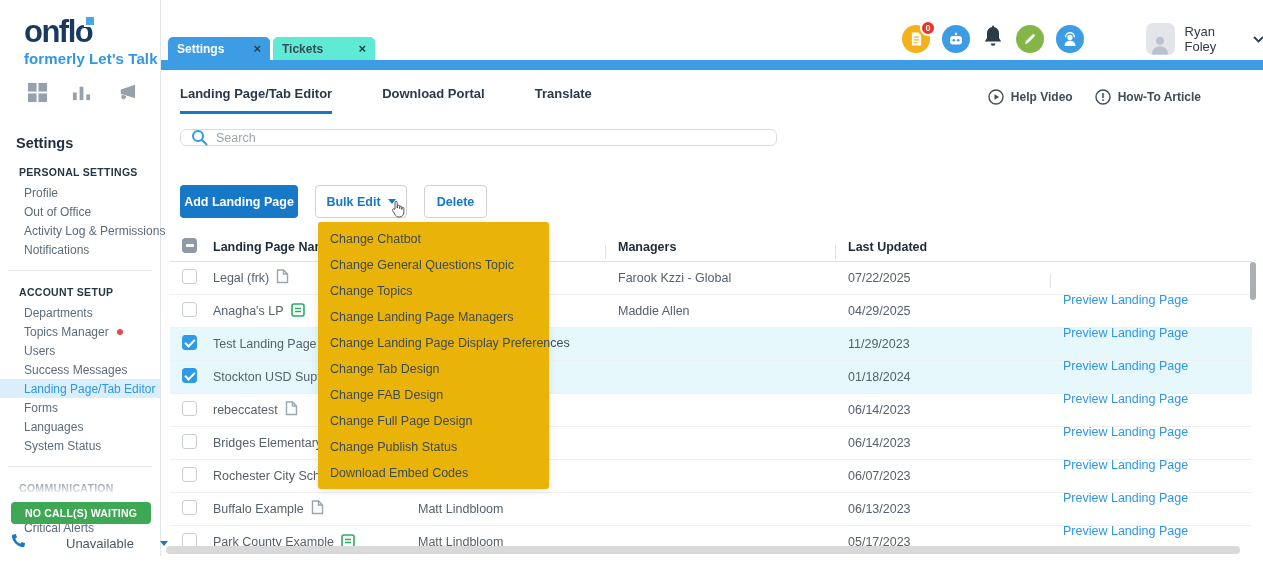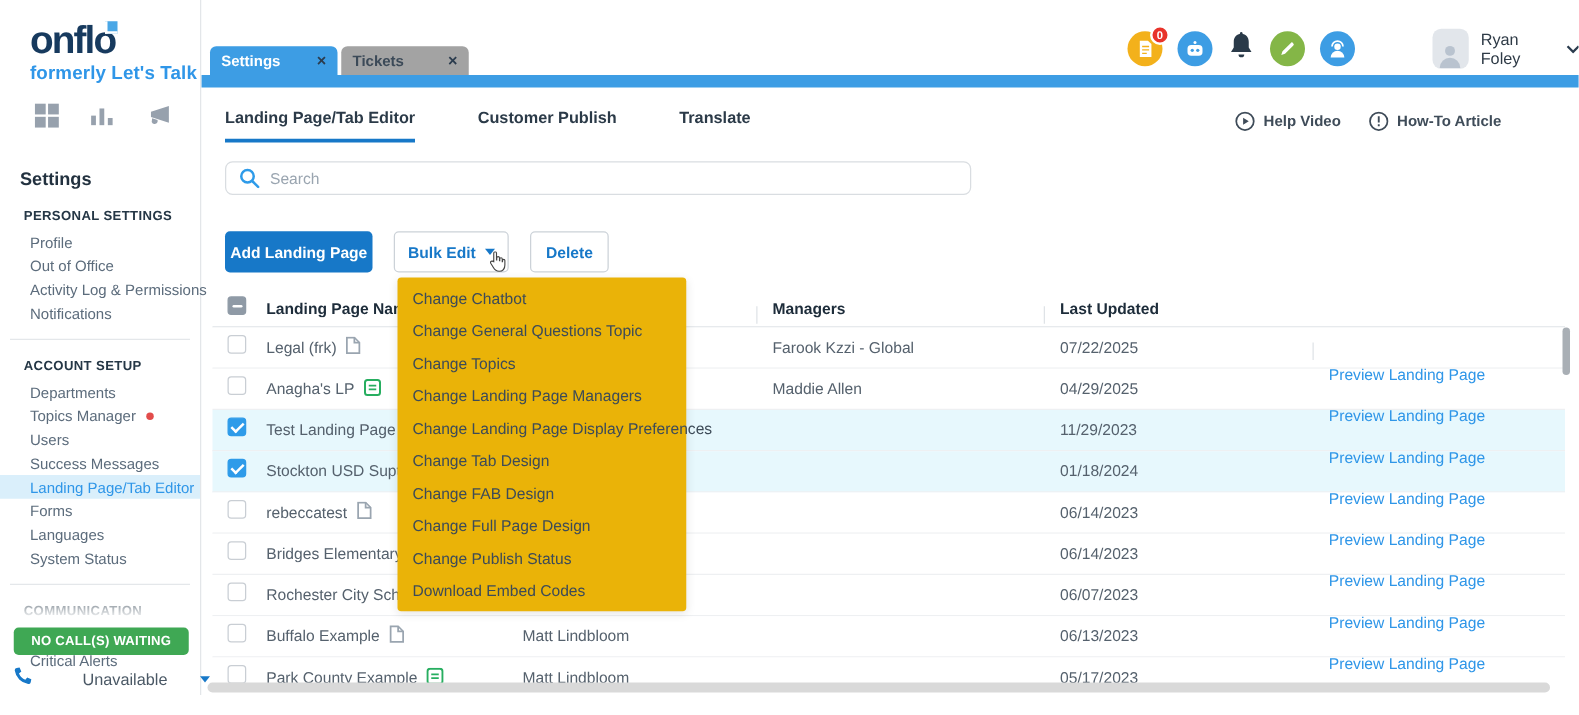--- a/index.html
+++ b/index.html
@@ -26,40 +26,40 @@
   .call-btn{position:absolute;left:11px;top:502px;width:140px;height:22px;background:var(--green);color:#fff;font-size:10.5px;font-weight:bold;border-radius:4px;display:flex;align-items:center;justify-content:center;letter-spacing:.2px;}
   .avail{position:absolute;left:10px;top:533px;width:145px;display:flex;align-items:center;gap:20px;}
   .status-dot{width:12px;height:12px;border-radius:50%;background:#e02b2b;}
   .avail-label{font-size:13px;color:#4a5865;}
   .caret{width:0;height:0;border-left:4px solid transparent;border-right:4px solid transparent;border-top:5px solid var(--btnblue);}
   .avail .caret{margin-left:6px;}
   
   .topbar{position:absolute;left:161px;top:0;width:1102px;height:70px;background:#fff;z-index:5;}
   .strip{position:absolute;left:0;bottom:0;width:100%;height:10px;background:var(--accent);}
   .wtabs{position:absolute;left:7px;top:37px;display:flex;gap:3px;}
-  .wtab{width:102px;height:23px;display:flex;align-items:center;justify-content:space-between;padding:0 9px;border-radius:5px 5px 0 0;background:#a3a3a3;color:#3c4a58;font-size:12px;font-weight:bold;}
+  .wtab{width:102px;height:23px;display:flex;align-items:center;justify-content:space-between;padding:0 9px;border-radius:5px 5px 0 0;background:#5eead4;color:#3c4a58;font-size:12px;font-weight:bold;}
   .wtab.active{background:var(--accent);color:#fff;}
   .wtab .x{color:#2b3c4e;font-weight:bold;font-size:13px;line-height:1;}
   .ticons{position:absolute;left:741px;top:24px;display:flex;gap:12px;align-items:center;height:30px;}
   .cic{width:28px;height:28px;border-radius:50%;display:flex;align-items:center;justify-content:center;position:relative;}
   .cic.yellow{background:#f3b11b;}
   .cic.blue{background:var(--accent);}
   .cic.green{background:#84b647;}
   .badge{position:absolute;top:-5px;right:-6px;width:16px;height:16px;border-radius:50%;background:var(--badge);border:2px solid #fff;color:#fff;font-size:9px;font-weight:bold;display:flex;align-items:center;justify-content:center;}
   .user{position:absolute;left:985px;top:23px;display:flex;align-items:center;gap:10px;}
   .avatar{width:32px;height:32px;border-radius:7px;background:#e2e6eb;display:flex;align-items:flex-end;justify-content:center;overflow:hidden;}
   .uname{font-size:13px;color:#2e3a46;}
   
   .main{position:absolute;left:161px;top:70px;width:1102px;height:486px;background:#fff;overflow:hidden;}
   .subtabs{position:absolute;left:19px;top:16px;display:flex;gap:50px;}
   .subtab{font-size:13px;font-weight:bold;color:#2b3a48;padding-bottom:13px;position:relative;}
   .subtab.active::after{content:"";position:absolute;left:0;right:0;bottom:0;height:3px;background:var(--btnblue);}
   .help{position:absolute;right:62px;top:19px;display:flex;gap:22px;align-items:center;}
   .help-link{display:flex;align-items:center;gap:7px;font-size:12px;font-weight:bold;color:#3f4c59;}
-  .searchbox{position:absolute;left:19px;top:59px;width:597px;height:27px;border:1px solid #d9dde1;border-radius:6px;display:flex;align-items:center;padding:0 10px;gap:8px;background:#fff;}
+  .searchbox{position:absolute;left:19px;top:59px;width:597px;height:17px;border:1px solid #d9dde1;border-radius:6px;display:flex;align-items:center;padding:0 10px;gap:8px;background:#fff;}
   .searchbox input{border:0;outline:0;flex:1;font-size:12.5px;color:#444;}
   .searchbox input::placeholder{color:#9aa5b0;}
   .btn{height:33px;border-radius:4px;font-size:12.5px;font-weight:bold;display:flex;align-items:center;justify-content:center;border:0;}
   .btn-add{position:absolute;left:19px;top:115px;width:118px;background:var(--btnblue);color:#fff;}
   .btn-outline{background:#fff;border:1px solid #ccd2d8;color:var(--btnblue);}
   .btn-bulk{position:absolute;left:154px;top:115px;width:92px;gap:7px;}
   .btn-del{position:absolute;left:263px;top:115px;width:63px;}
   
   .table{position:absolute;left:9px;top:163px;width:1082px;}
   .thead{display:flex;align-items:center;height:29px;border-bottom:1px solid #dfe3e7;}
@@ -209,21 +209,21 @@
     <svg width="11" height="7">
         <polyline points="1,1 5.5,5.5 10,1" fill="none" stroke="#2b3c4e" stroke-width="1.8"></polyline>
       </svg>
   </div>
   <div class="strip"></div>
 </div>
 
 <div class="main">
   <div class="subtabs">
     <div class="subtab active">Landing Page/Tab Editor</div>
-    <div class="subtab">Customer Publish</div>
+    <div class="subtab">Download Portal</div>
     <div class="subtab">Translate</div>
   </div>
   <div class="help">
     <span class="help-link">
       <svg width="16" height="16" viewBox="0 0 16 16">
           <circle cx="8" cy="8" r="7" fill="none" stroke="#3f4c59" stroke-width="1.4"></circle>
           <path d="M6.5 5.2 L11 8 L6.5 10.8 Z" fill="#3f4c59"></path>
         </svg>
       <span>Help Video</span>
     </span>

